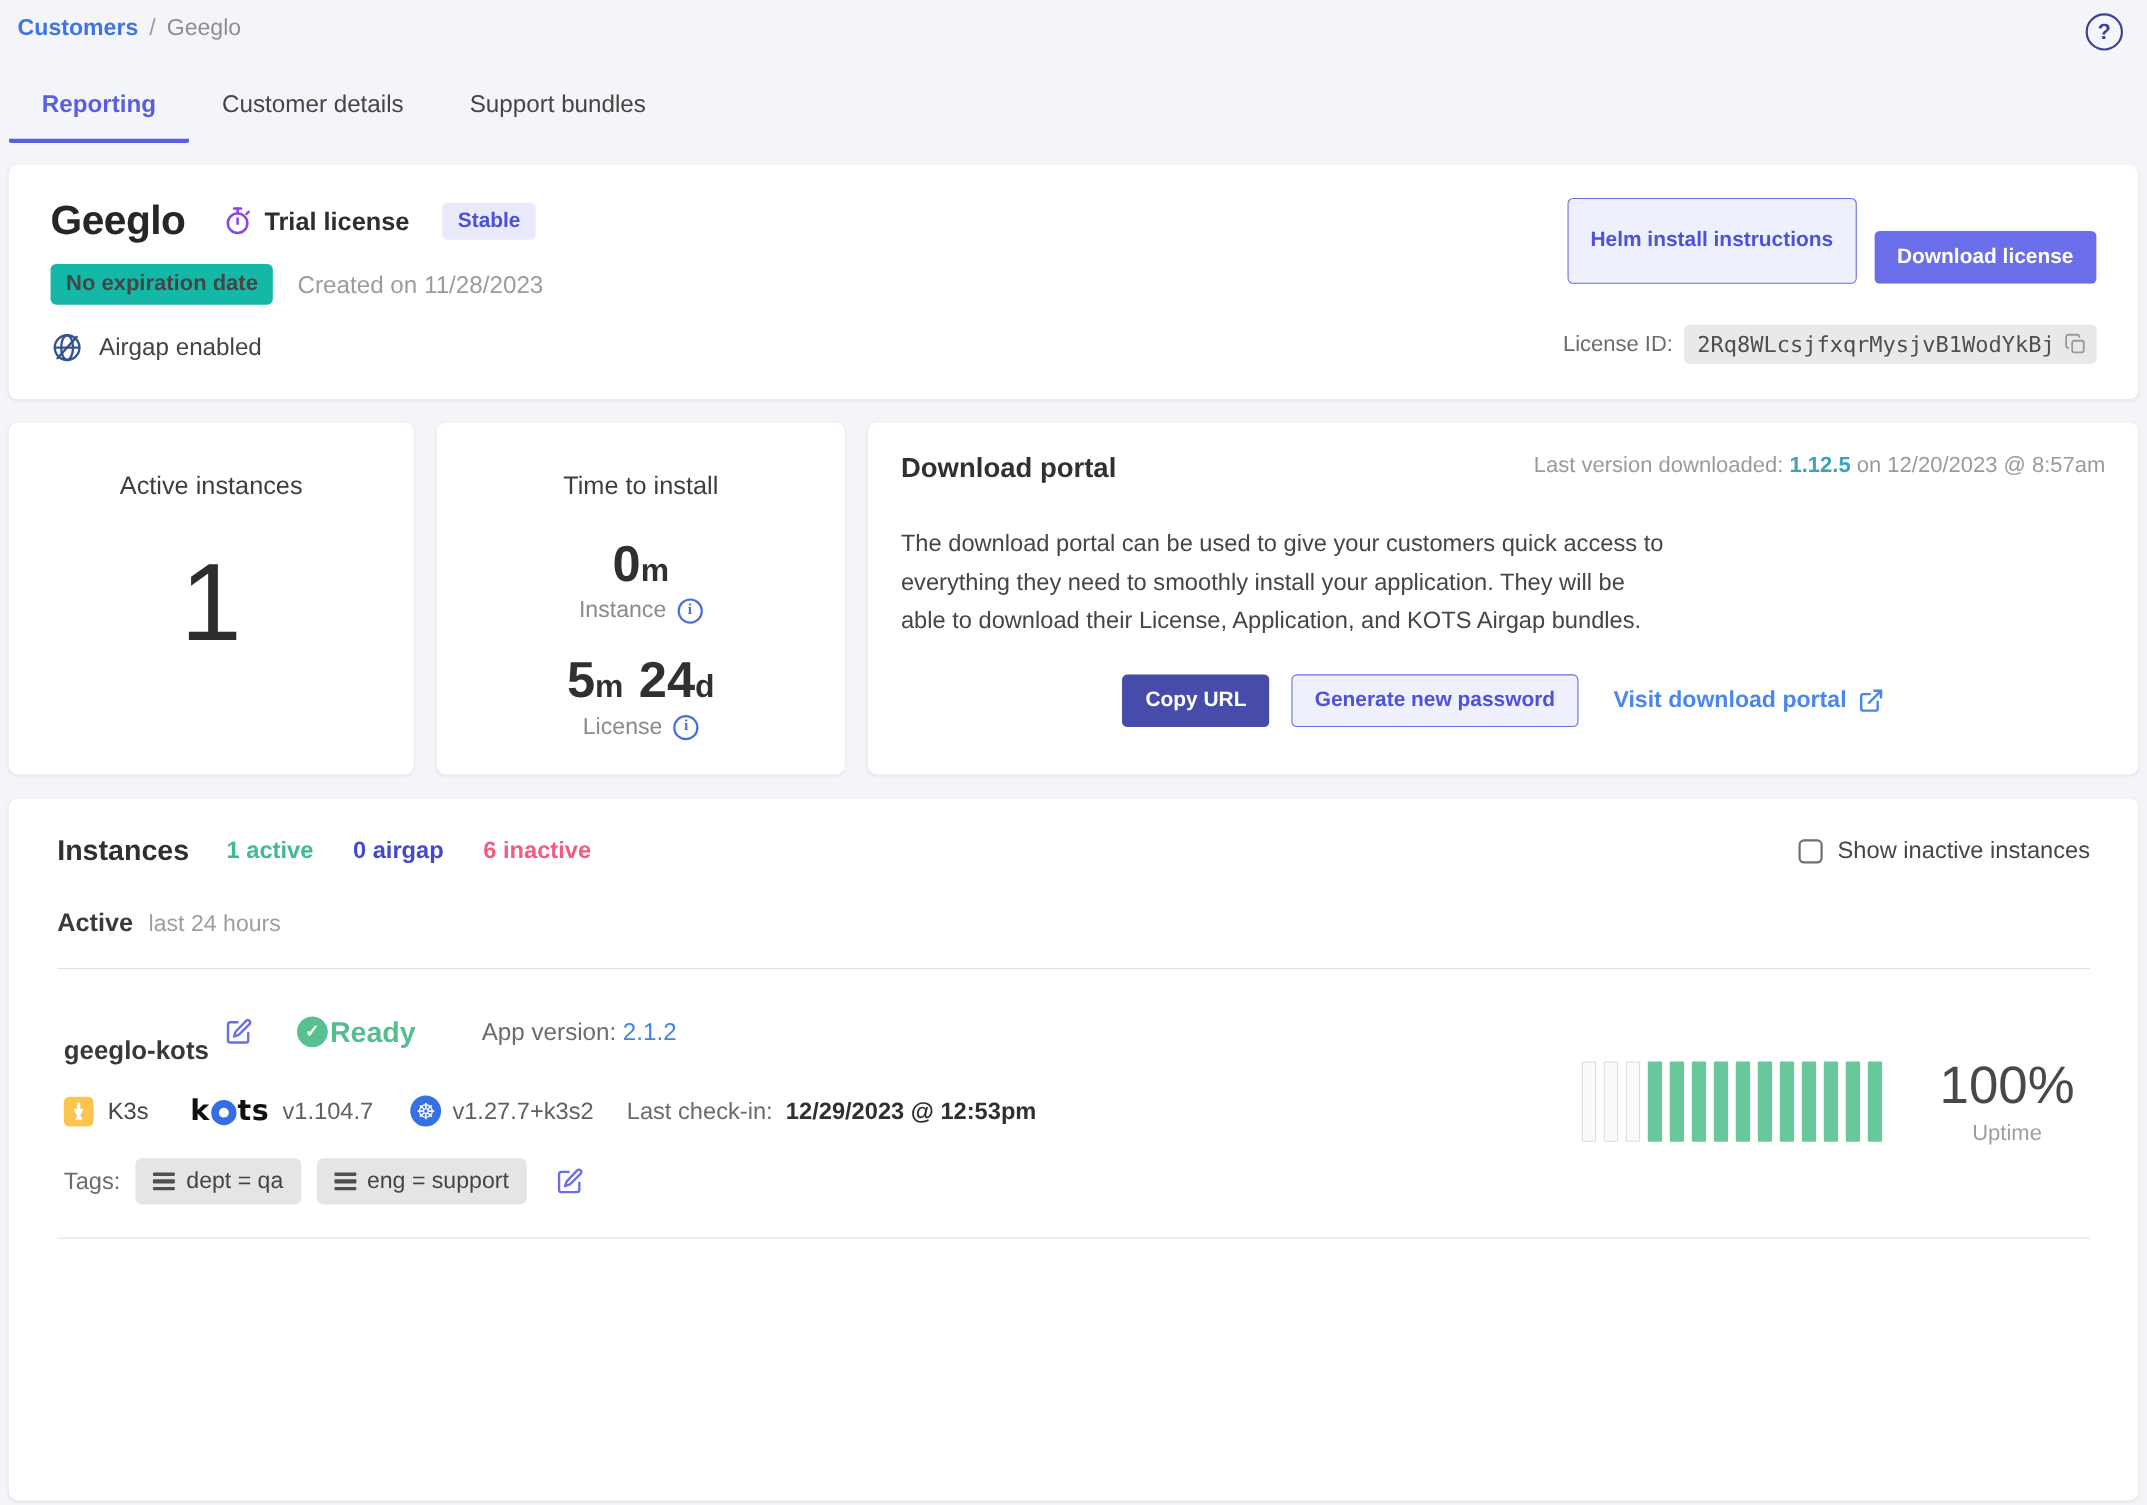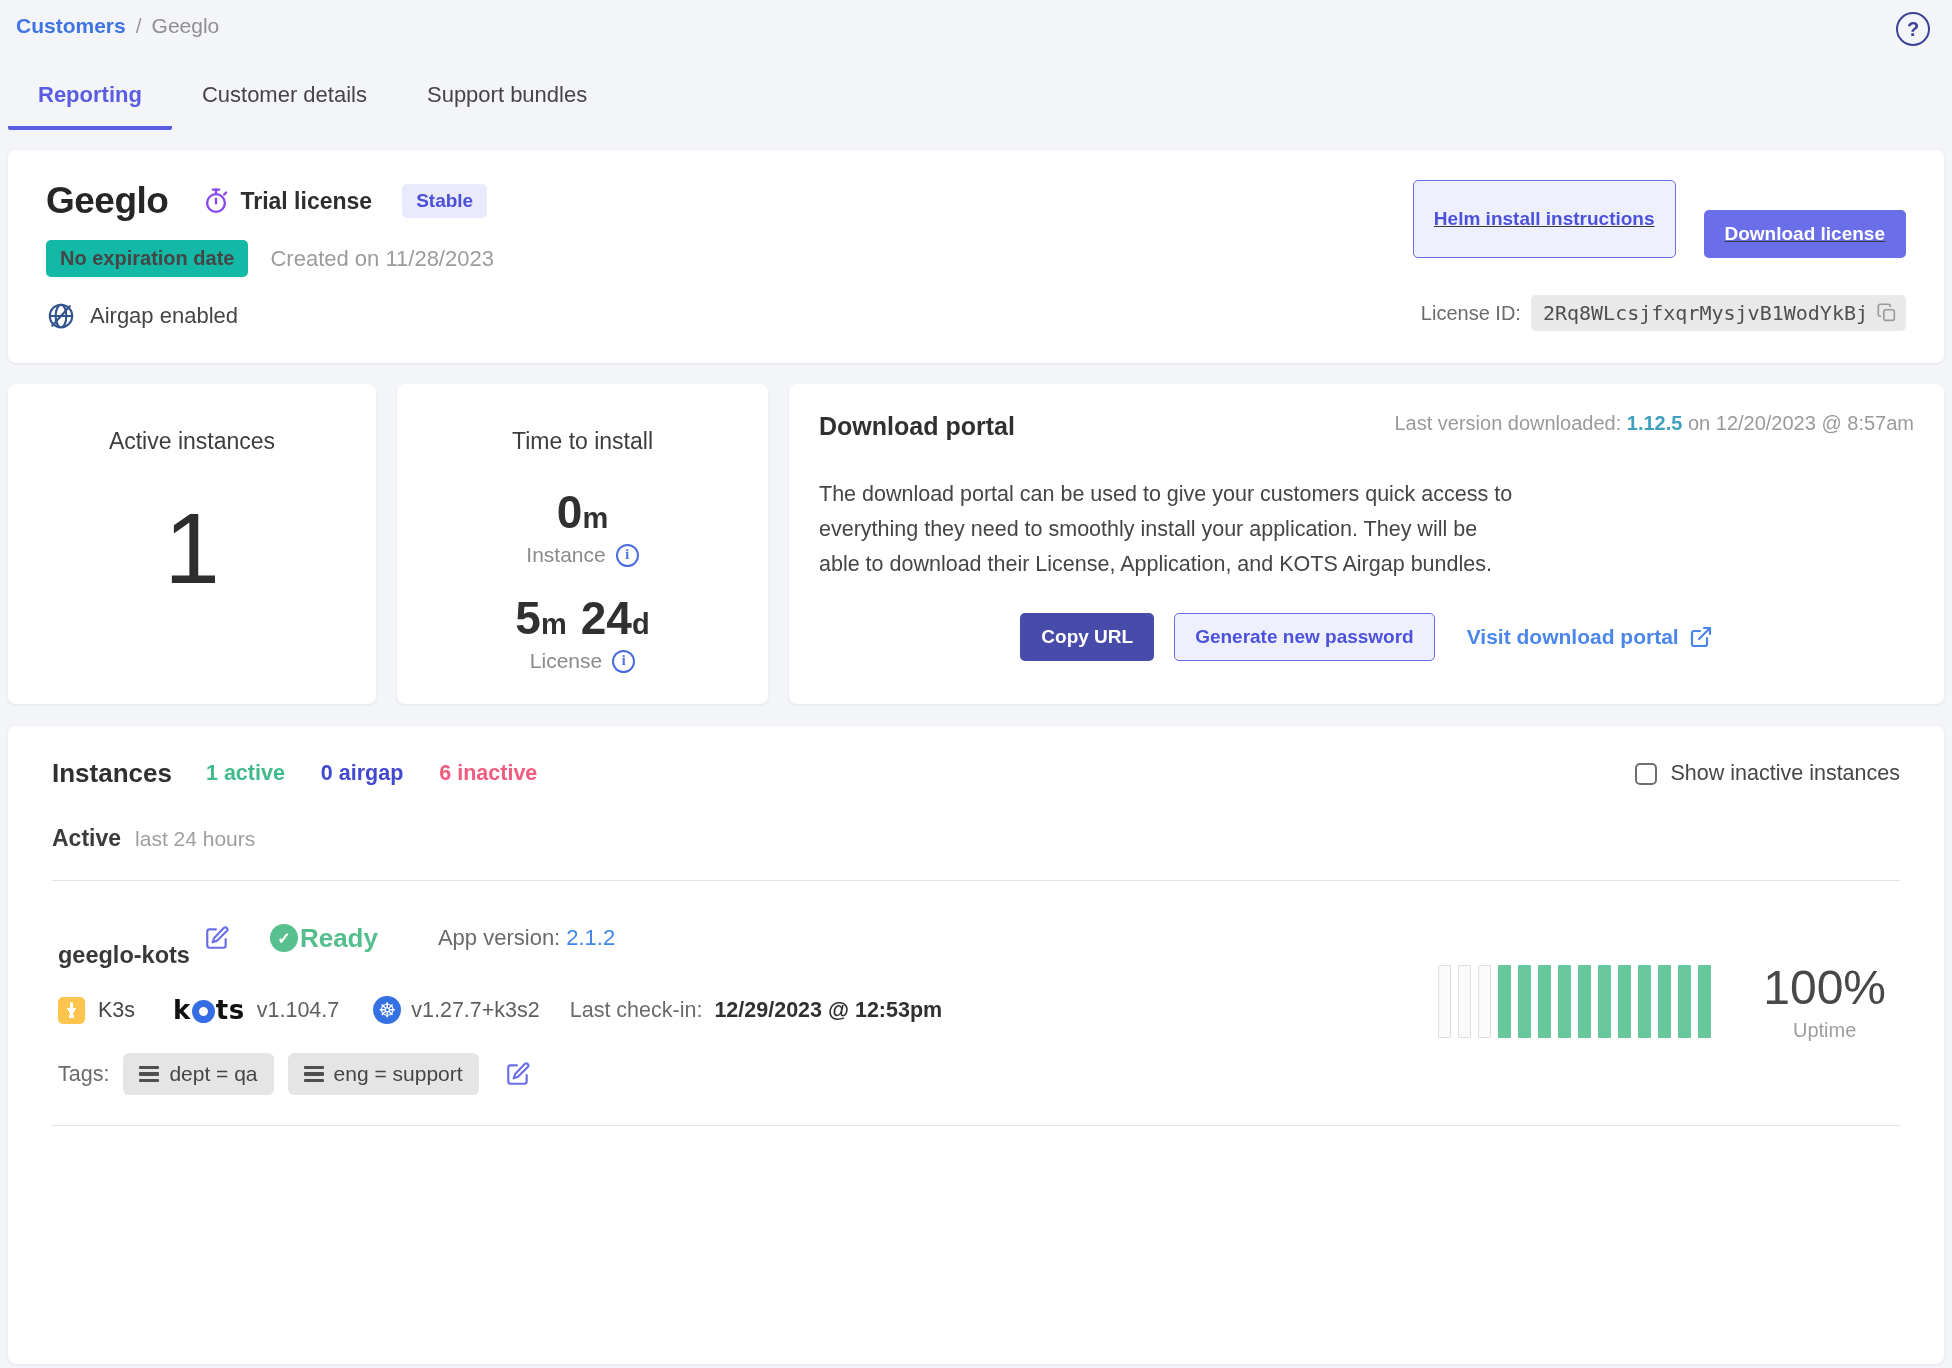--- a/index.html
+++ b/index.html
@@ -43,21 +43,21 @@
   .badge-stable {
     margin-left:30px; background:#e9ebfc; color:#4c50d4; font-size:19px; font-weight:700;
     padding:6px 14px; border-radius:5px;
   }
   .cc-row2 { display:flex; align-items:center; margin-top:18px; }
   .badge-gray { background:#14b8a6; color:#454545; font-size:20px; font-weight:600; padding:7px 14px; border-radius:5px; }
   .created-text { color:#9c9c9c; font-size:22px; margin-left:22px; }
   .cc-row3 { display:flex; align-items:center; margin-top:24px; font-size:22px; color:#444; }
   .cc-row3 svg { margin-right:14px; }
   .cc-right { display:flex; flex-direction:column; justify-content:space-between; align-items:flex-end; }
-  .cc-buttons { display:flex; gap:28px;text-decoration:underline; }
+  .cc-buttons { display:flex; gap:16px; }
   .btn { font-size:19px; font-weight:600; border-radius:5px; padding:12px 20px; cursor:pointer; border:1px solid transparent; white-space:nowrap; }
   .btn-outline-indigo { background:#eef0fd; border-color:#6a6fe0; color:#4d52dc; }
   .btn-solid-indigo { background:#6a6ee9; color:#fff;margin-top:30px; }
   .license-id-row { display:flex; align-items:center; margin-top:26px; }
   .license-id-label { font-size:20px; color:#6b6b6b; margin-right:10px; }
   .license-id-pill {
     background:#e9e9e9; border-radius:5px; padding:6px 38px 6px 12px; position:relative;
     font-family:"DejaVu Sans Mono", monospace; font-size:20px; color:#4f4f4f; cursor:pointer;
   }
   .copy-icon { position:absolute; right:8px; top:7px; }

